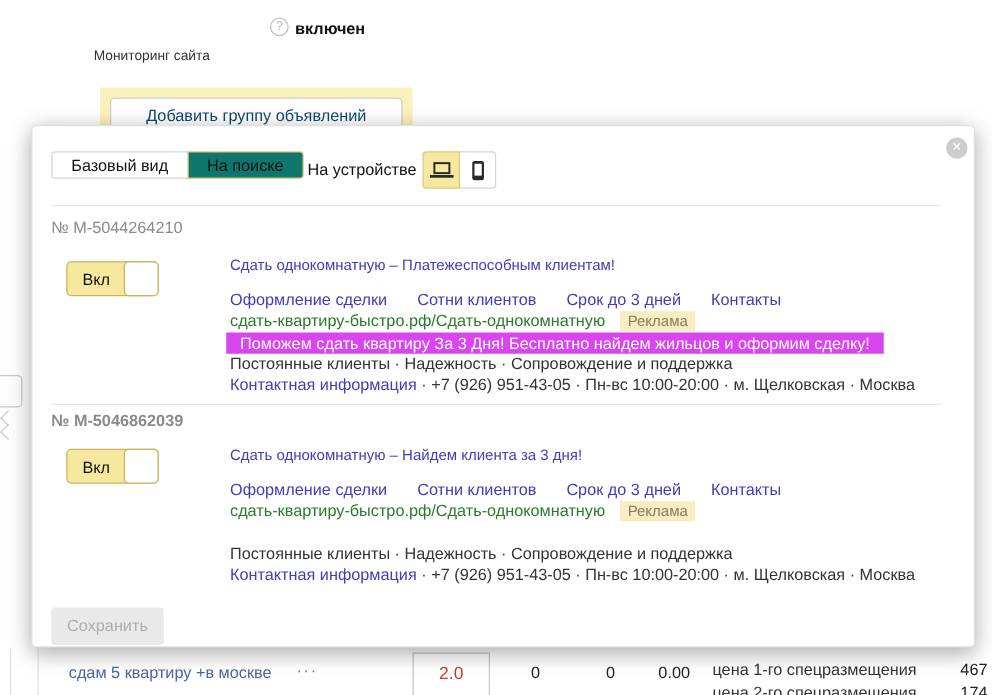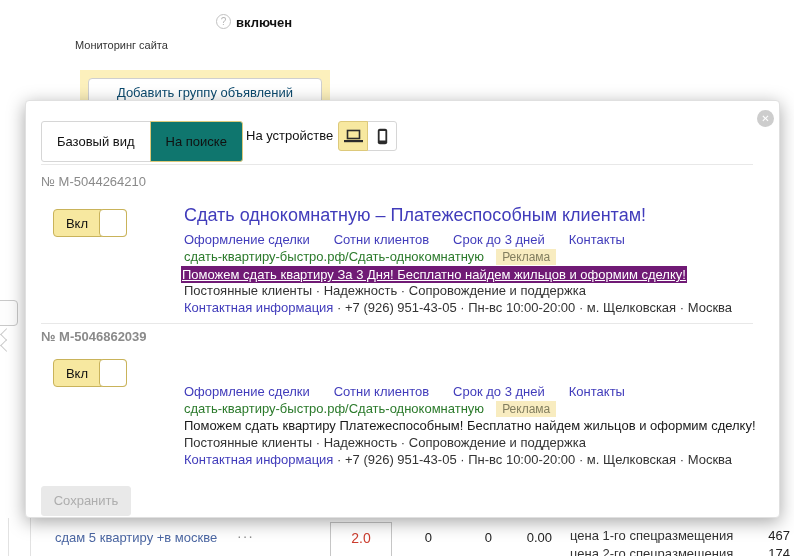--- a/index.html
+++ b/index.html
@@ -37,21 +37,21 @@
 
   
   .modal { left:25px; top:100px; width:755px; height:418px; background:#fff; border:1px solid #e0e0e0;
            border-radius:4px; box-shadow:0 4px 18px rgba(0,0,0,0.35); z-index:10; }
   .modal .abs { position:absolute; }
 
   .close-btn { left:731px; top:9px; width:17px; height:17px; border-radius:50%; background:#cdcdcd;
                color:#fff; font-size:10px; line-height:17px; text-align:center; cursor:pointer; }
 
   .tabs { left:15px; top:20px; display:flex; }
-  .tab { height:41px; padding:0 15px; font-size:13px; color:#111; background:#fff; border:1px solid #d6d6d6;
+  .tab { height:22px; padding:0 15px; font-size:13px; color:#111; background:#fff; border:1px solid #d6d6d6;
          display:flex; align-items:center; cursor:pointer; margin-left:-1px; }
   .tab:first-child { border-radius:3px 0 0 3px; margin-left:0; }
   .tab:last-child { border-radius:0 3px 3px 0; }
   .tab.active { background:#0f766e; border-color:#ddc97b; position:relative; z-index:1; }
 
   .device-label { left:220px; top:27px; font-size:13px; color:#111; }
   .device-seg { left:312px; top:20px; display:flex; }
   .seg { width:30px; height:30px; border:1px solid #d6d6d6; background:#fff; display:flex; align-items:center;
          justify-content:center; cursor:pointer; margin-left:-1px; }
   .seg:first-child { border-radius:3px 0 0 3px; margin-left:0; }
@@ -64,31 +64,31 @@
   .ad-number { left:15px; font-size:13px; color:#8a8a8a; }
   .num1 { top:73px; } .num2 { top:228px;font-weight:bold; }
 
   .toggle { left:27px; width:74px; height:28px; display:flex; background:#f7e8a0;
             border:1px solid #c9b35a; border-radius:4px; cursor:pointer; }
   .tog1 { top:108px; } .tog2 { top:258px; }
   .toggle .on-label { flex:1; font-size:13px; color:#111; display:flex; align-items:center; justify-content:center; }
   .toggle .knob { width:28px; background:#fff; border:1px solid #c9b35a; border-radius:4px; margin:-1px; }
 
   .ad-line { left:158px; font-size:13px; white-space:nowrap; }
-  .ad-title { font-size:18px; color:#413cbb; cursor:pointer; }
+  .ad-title { font-size:12px; color:#413cbb; cursor:pointer; }
   .t1 { top:104px; } .t2 { top:256px; }
   .sitelinks { display:flex; gap:24px; color:#413cbb; }
   .sl1 { top:131px; } .sl2 { top:283px; }
   .sitelinks span { cursor:pointer; }
   .url-row { color:#2b7a2b; }
   .u1 { top:148px; } .u2 { top:300px; }
   .ad-badge { display:inline-block; margin-left:12px; padding:1px 6px; background:#f8ecc0; color:#827e5f; font-size:12px; }
   .desc { color:#1a1a1a; }
   .d1 { top:165px; } .d2 { top:317px; }
-  .desc.highlight { background:#701a75; color:#fff; padding:1px 1px; left:155px;text-decoration:underline; }
+  .desc.highlight { background:#d946ef; color:#fff; padding:1px 11px; left:155px; }
   .features { color:#333; }
   .f1 { top:182px; } .f2 { top:334px; }
   .contact { color:#333; }
   .c1 { top:199px; } .c2 { top:351px; }
   .contact .link { color:#413cbb; cursor:pointer; }
 
   .btn { height:30px; font-size:13px; border-radius:3px; text-align:center; line-height:28px; }
   .save-btn { left:15px; top:385px; width:90px; background:#e9e9e9; border:1px solid #e9e9e9; color:#adadad; }
   .cancel-btn { left:122px; top:385px; width:88px; background:#fff; border:1px solid #cfcfcf; color:#111; cursor:pointer; }
 
@@ -181,30 +181,30 @@
 
   <div class="abs divider div2"></div>
 
   <div class="abs ad-number num2">№ М-5046862039</div>
 
   <div class="abs toggle tog2">
     <span class="on-label">Вкл</span>
     <span class="knob"></span>
   </div>
 
+  <a class="abs ad-line ad-title t2">Сдать однокомнатную – Найдем клиента за 3 дня!</a>
   <div class="abs ad-line sitelinks sl2">
     <span>Оформление сделки</span>
     <span>Сотни клиентов</span>
     <span>Срок до 3 дней</span>
     <span>Контакты</span>
   </div>
   <div class="abs ad-line url-row u2">
     <span>сдать-квартиру-быстро.рф/Сдать-однокомнатную</span><span class="ad-badge">Реклама</span>
   </div>
-  <div class="abs ad-line desc d2">Поможем сдать квартиру Платежеспособным! Бесплатно найдем жильцов и оформим сделку!</div>
   <div class="abs ad-line features f2">Постоянные клиенты · Надежность · Сопровождение и поддержка</div>
   <div class="abs ad-line contact c2">
     <span class="link">Контактная информация</span>
     <span>· +7 (926) 951-43-05 · Пн-вс 10:00-20:00 · м. Щелковская · Москва</span>
   </div>
 
   <div class="abs btn save-btn">Сохранить</div>
 
 </div>
 

